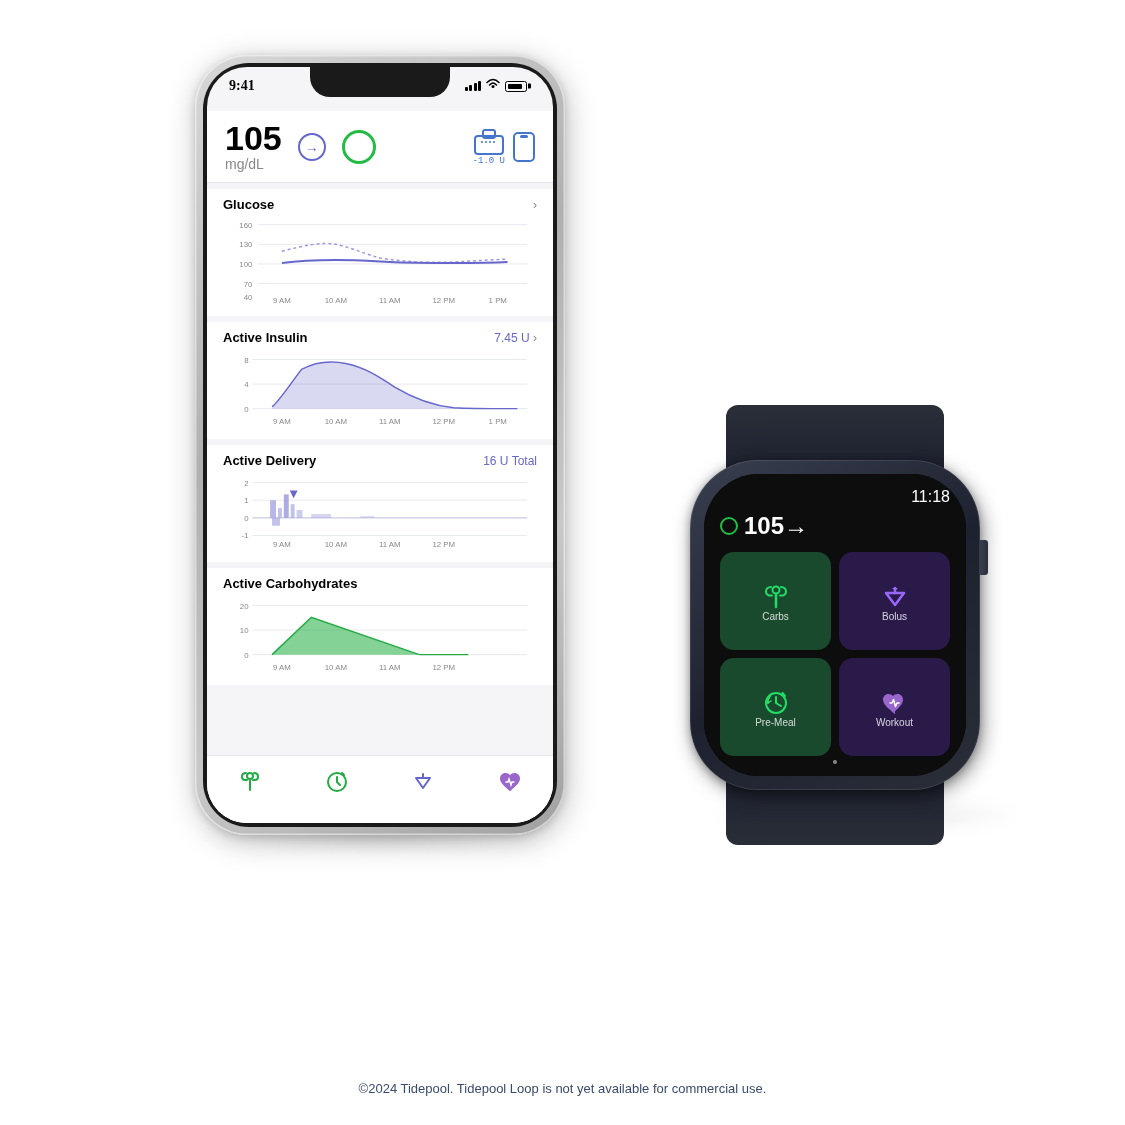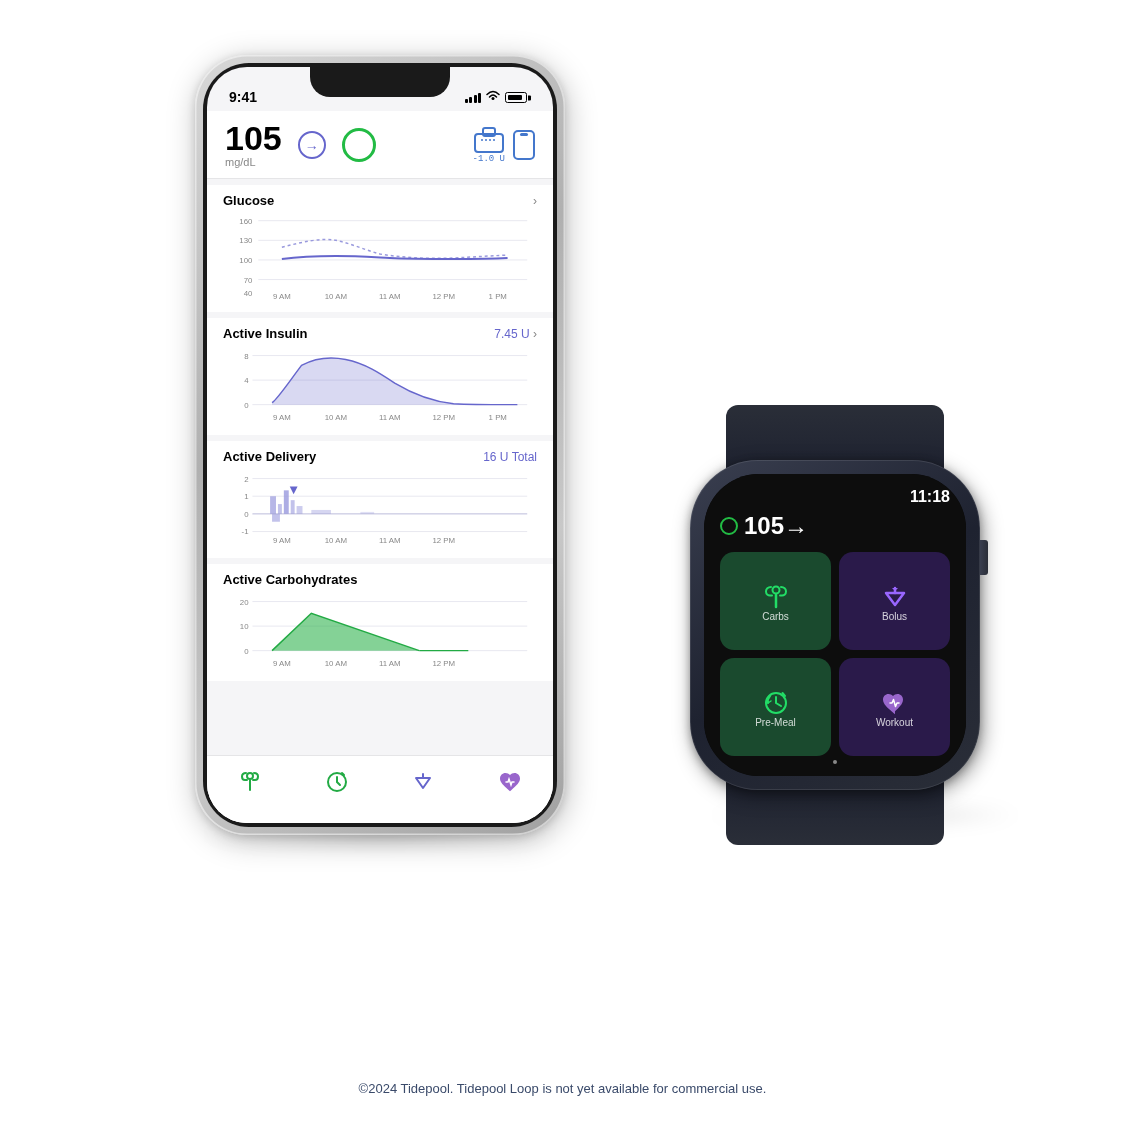--- a/index.html
+++ b/index.html
@@ -66,24 +66,25 @@
       border-radius: 0 0 20px 20px;
       z-index: 10;
     }
 
     
     .status-bar {
       position: absolute;
       top: 0; left: 0; right: 4px;
       height: 44px;
       display: flex;
-      align-items: flex-end;
+      align-items: center;
       justify-content: space-between;
       padding: 0 22px 6px;
       z-index: 5;
+      font-family: Liberation Serif, serif;
     }
 
     .status-time {
       font-size: 14px;
       font-weight: 600;
       color: #000;
     }
 
     .status-icons {
       display: flex;
@@ -153,21 +154,21 @@
     }
 
     .glucose-number {
       font-size: 34px;
       font-weight: 700;
       color: #000;
       line-height: 1;
     }
 
     .glucose-unit {
-      font-size: 11px;
+      font-size: 14px;
       color: #888;
       margin-top: 1px;
     }
 
     .trend-arrow {
       width: 28px; height: 28px;
       border: 2px solid #6666cc;
       border-radius: 50%;
       display: flex; align-items: center; justify-content: center;
       color: #6666cc;
@@ -302,21 +303,21 @@
 
     .watch-status-bar {
       display: flex;
       justify-content: space-between;
       align-items: center;
       margin-bottom: 6px;
     }
 
     .watch-time {
       font-size: 16px;
-      font-weight: 700;
+      font-weight: 400;
       color: #fff;
     }
 
     .watch-glucose-row {
       display: flex;
       align-items: center;
       gap: 6px;
       margin-bottom: 12px;
     }
 

